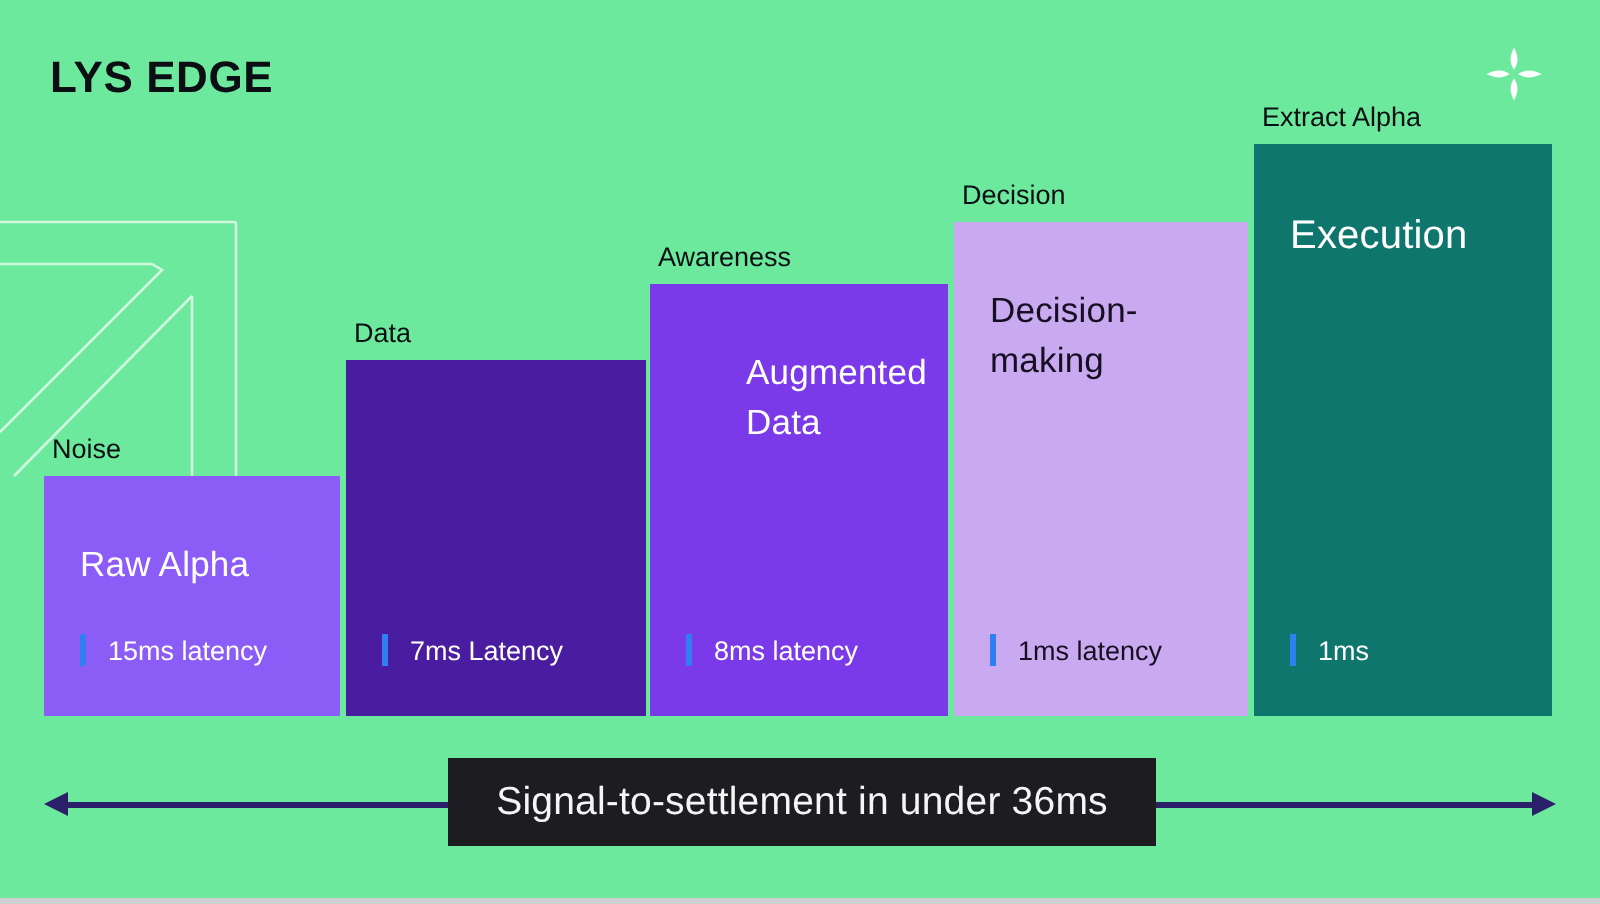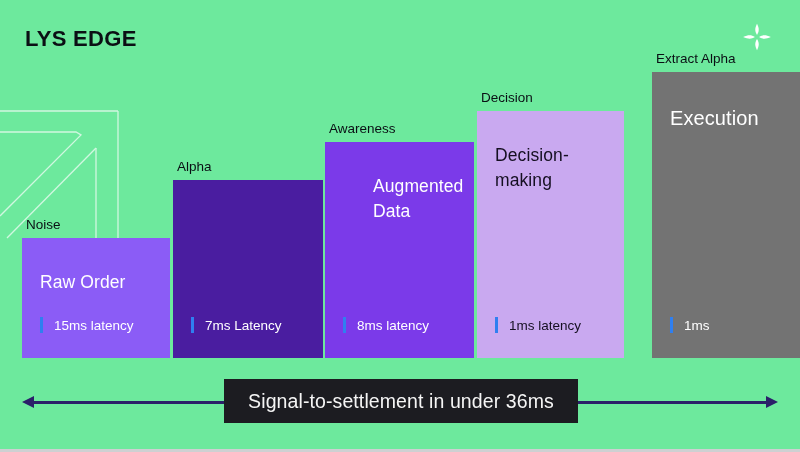--- a/index.html
+++ b/index.html
@@ -80,29 +80,29 @@
       <path d="M0 36 H118"></path>
       <path d="M118 36 V175"></path>
       <path d="M0 57 H76 L81 60 L0 141"></path>
       <path d="M96 73 V175"></path>
       <path d="M96 73 L7 163"></path>
     </g>
   </svg>
 
   <div class="bar bar-1" style="background: #8b5cf6; color: rgb(255, 255, 255);">
     <div class="stage-label">Noise</div>
-    <div class="bar-title">Raw Order</div>
+    <div class="bar-title">Raw Alpha</div>
     <div class="latency-row">
       <div class="latency-tick"></div>
       <div class="latency-text">15ms latency</div>
     </div>
   </div>
 
   <div class="bar bar-2" style="background: rgb(74, 29, 160); color: rgb(255, 255, 255);">
-    <div class="stage-label">Alpha</div>
+    <div class="stage-label">Data</div>
     <div class="latency-row">
       <div class="latency-tick"></div>
       <div class="latency-text">7ms Latency</div>
     </div>
   </div>
 
   <div class="bar bar-3" style="background: rgb(123, 58, 233); color: rgb(255, 255, 255); padding-left: 48px;">
     <div class="stage-label">Awareness</div>
     <div class="bar-title">Augmented Data</div>
     <div class="latency-row">
@@ -113,21 +113,21 @@
 
   <div class="bar bar-4" style="background: rgb(201, 169, 240); color: rgb(21, 15, 33);">
     <div class="stage-label">Decision</div>
     <div class="bar-title">Decision-making</div>
     <div class="latency-row">
       <div class="latency-tick"></div>
       <div class="latency-text">1ms latency</div>
     </div>
   </div>
 
-  <div class="bar bar-5" style="background: #737373; color: rgb(255, 255, 255); margin-left: 25px;">
+  <div class="bar bar-5" style="background: #0f766e; color: rgb(255, 255, 255);">
     <div class="stage-label">Extract Alpha</div>
     <div class="bar-title">Execution</div>
     <div class="latency-row">
       <div class="latency-tick"></div>
       <div class="latency-text">1ms</div>
     </div>
   </div>
 
   <div class="arrow-head arrow-head-left"></div>
   <div class="arrow-line arrow-line-left"></div>

